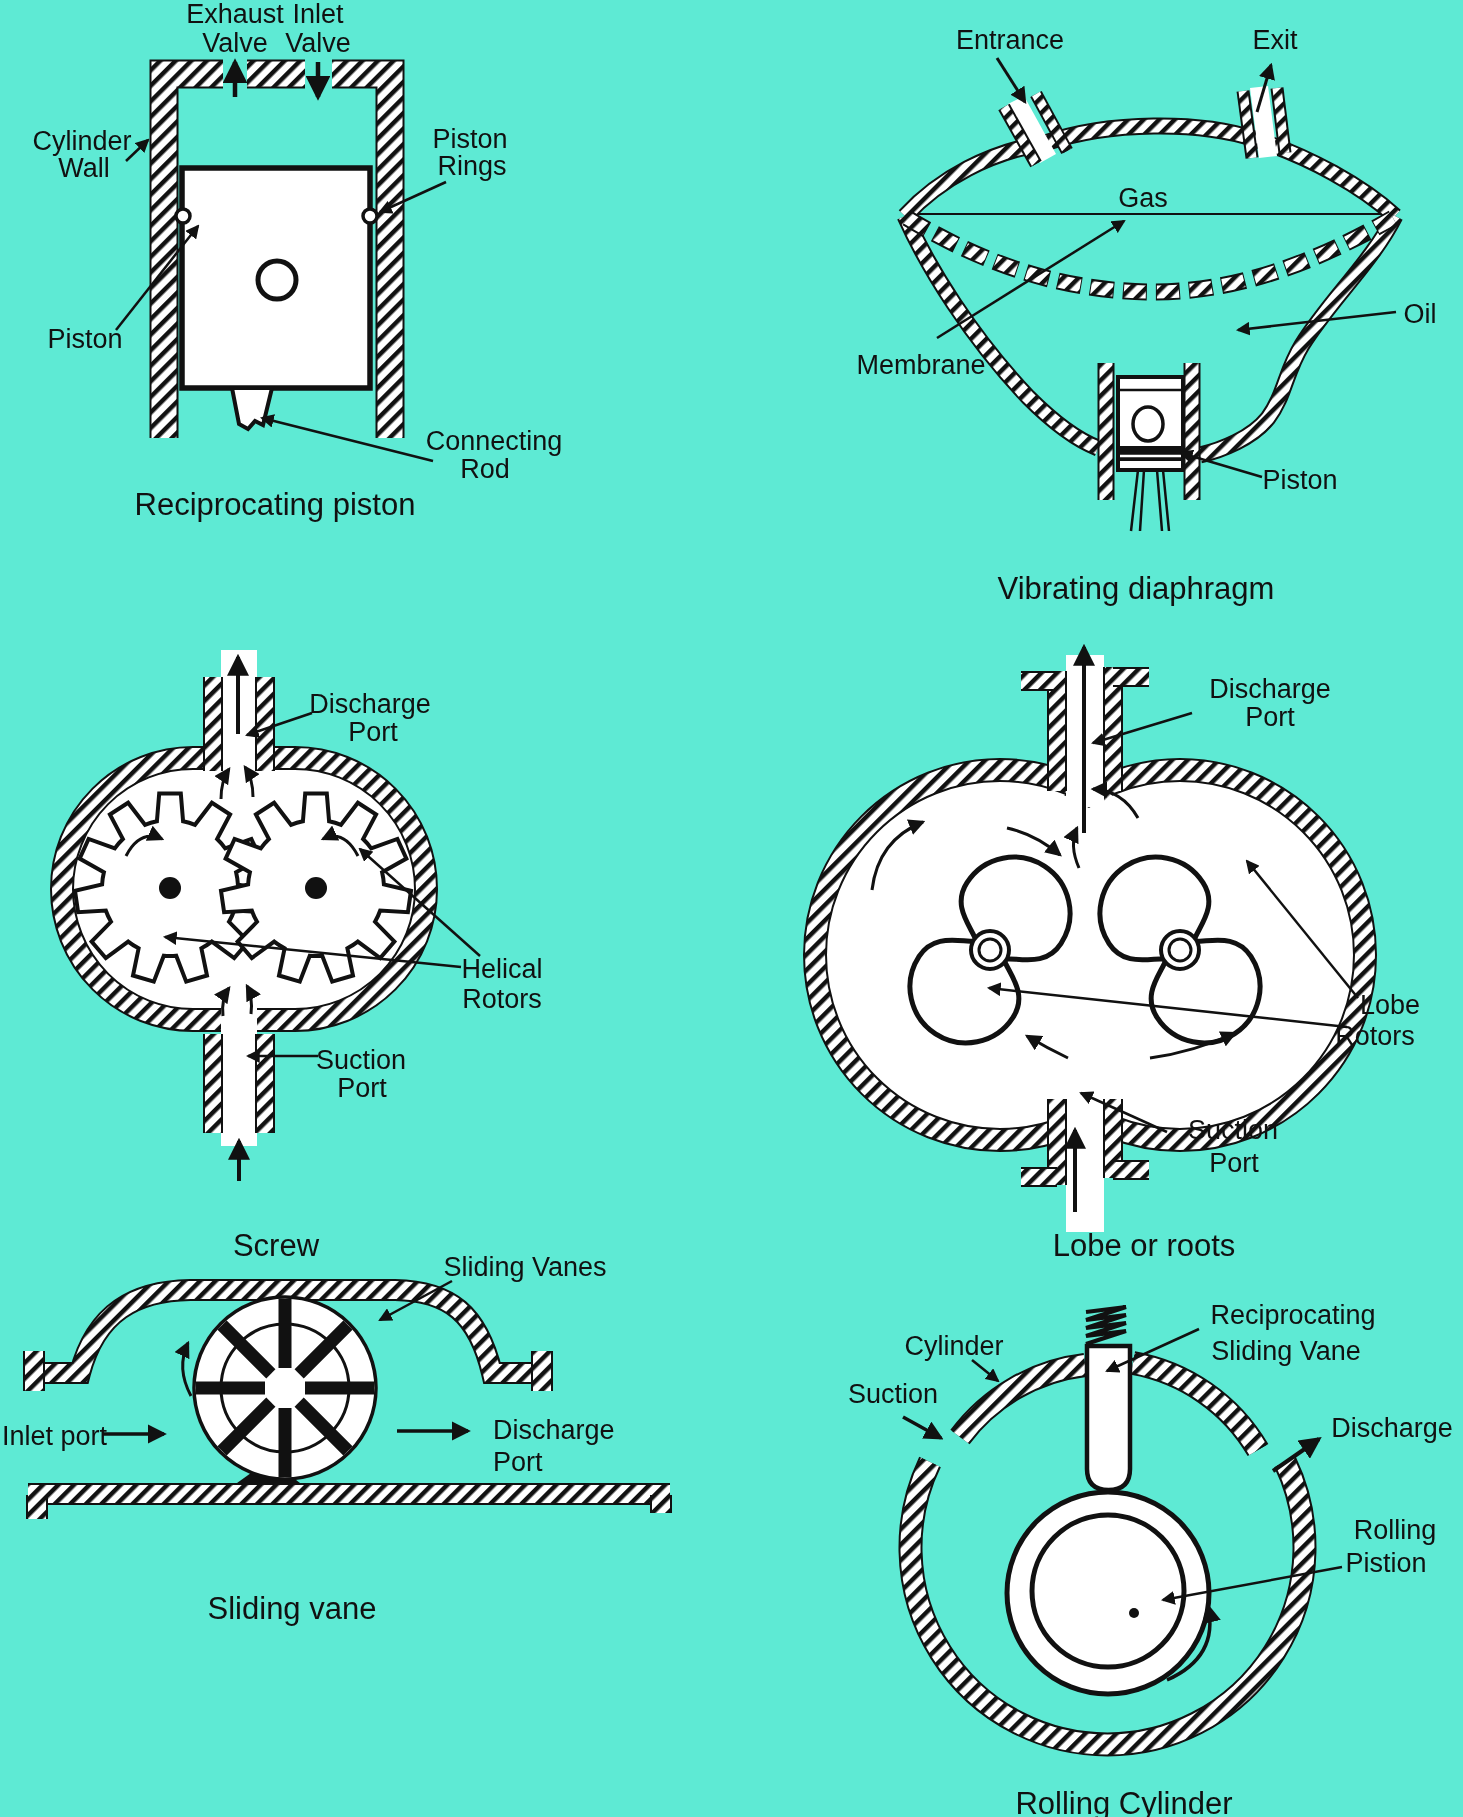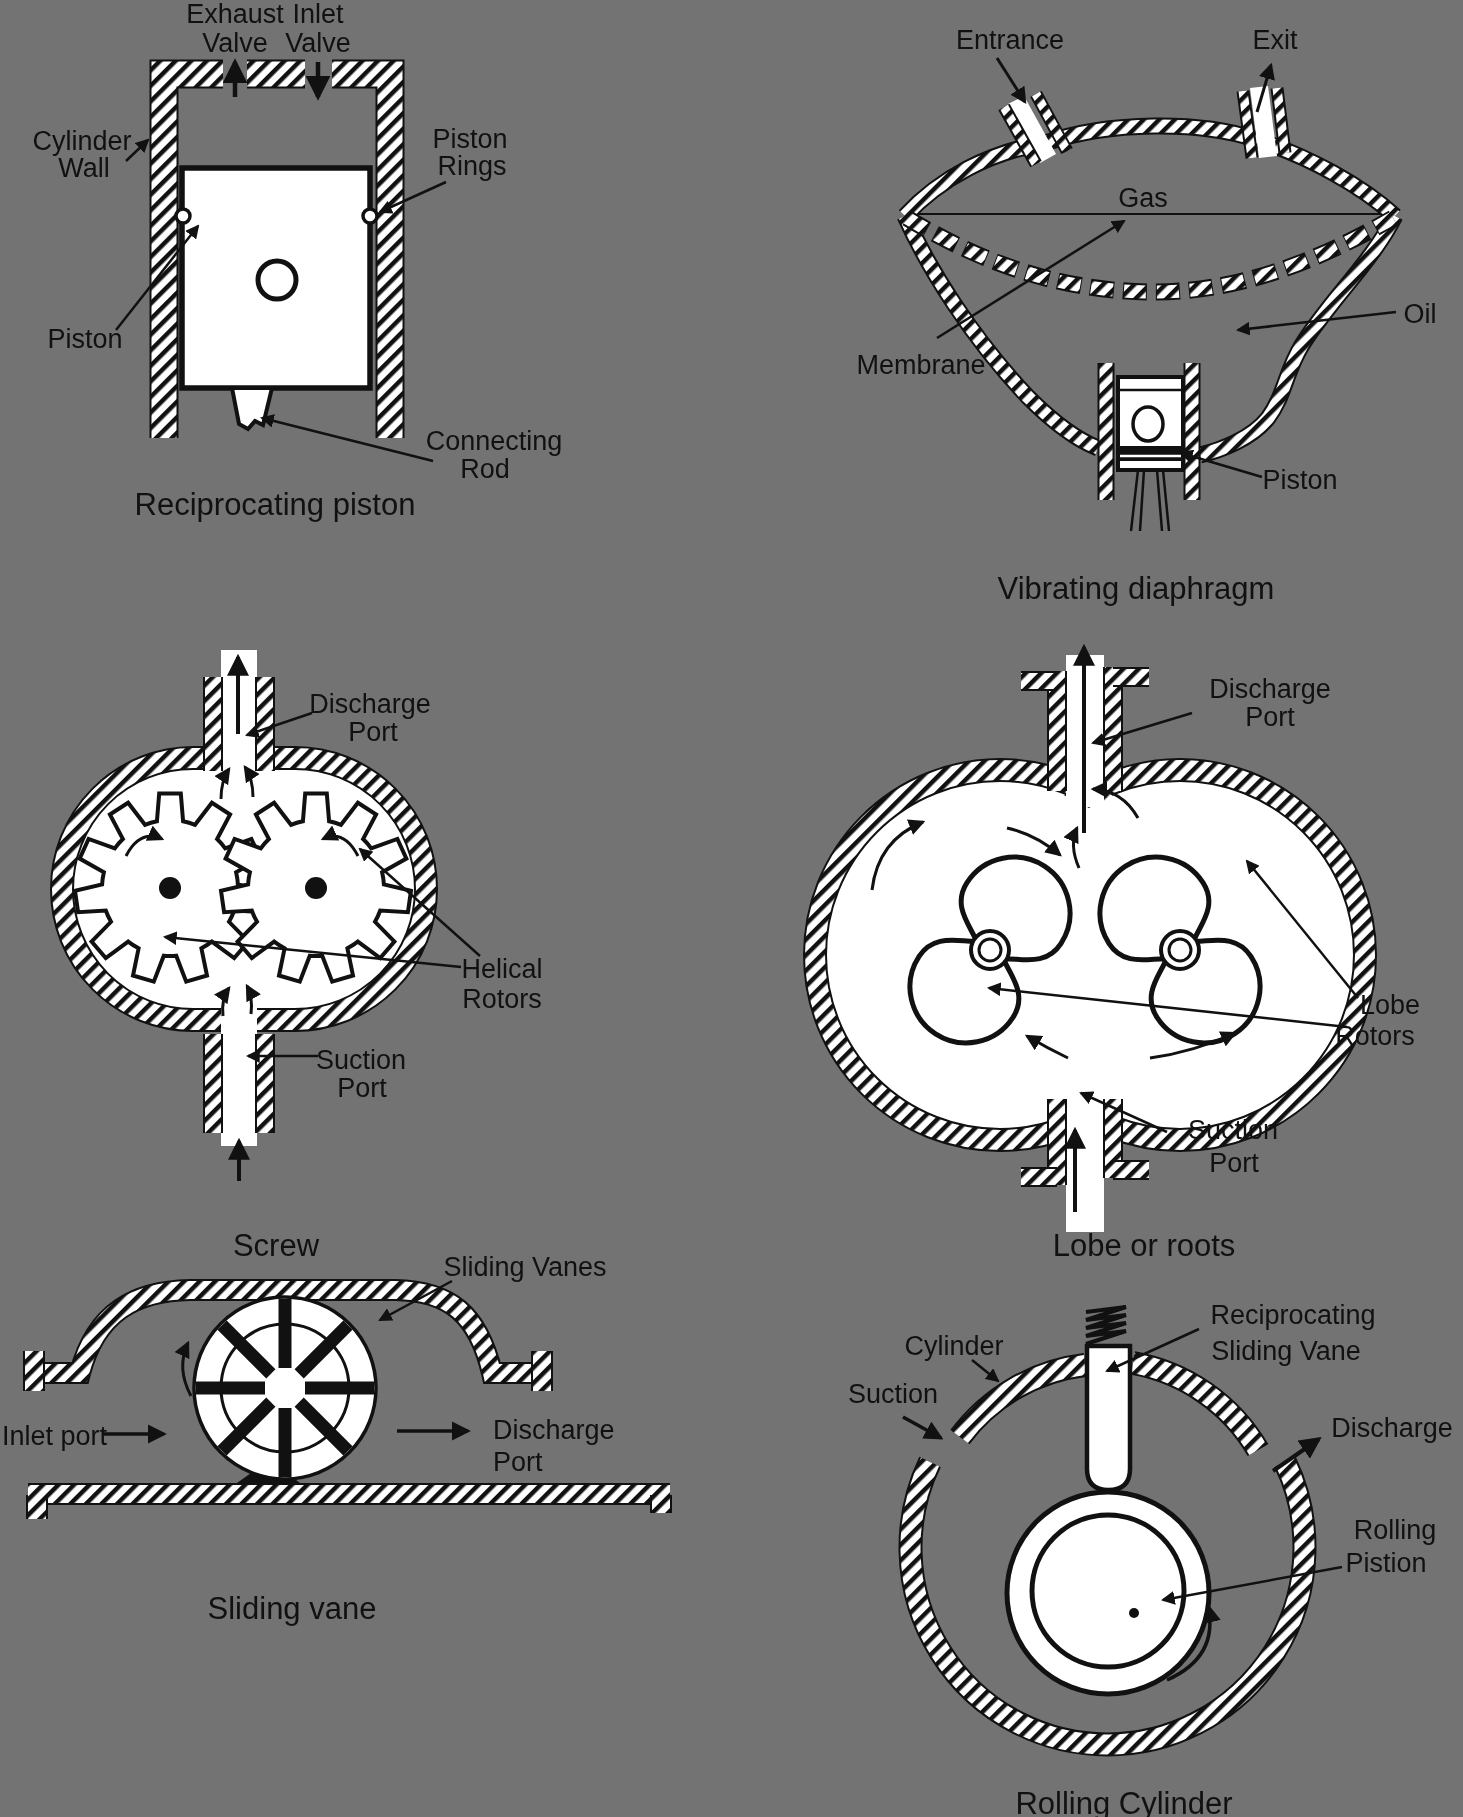--- a/index.html
+++ b/index.html
@@ -1,16 +1,16 @@
 <!DOCTYPE html>
 <html><head>
 <meta charset="utf-8">
 <style>
   html,body{margin:0;padding:0;background:#ffffff;}
-  .page{width:1463px;height:1817px;background:#737373;position:relative;}
+  .page{width:1463px;height:1817px;background:#5eead4;position:relative;}
   svg{display:block;}
   text{font-family:"Liberation Sans","DejaVu Sans",sans-serif;fill:#111;}
   .lbl{font-size:27px;}
   .cap{font-size:31px;}
   .bk{fill:none;stroke:#111;}
   .ht{fill:none;stroke:url(#hatch);}
   .ln{fill:none;stroke:#111;}
   .wh{fill:#fff;stroke:none;}
 </style>
 </head>

